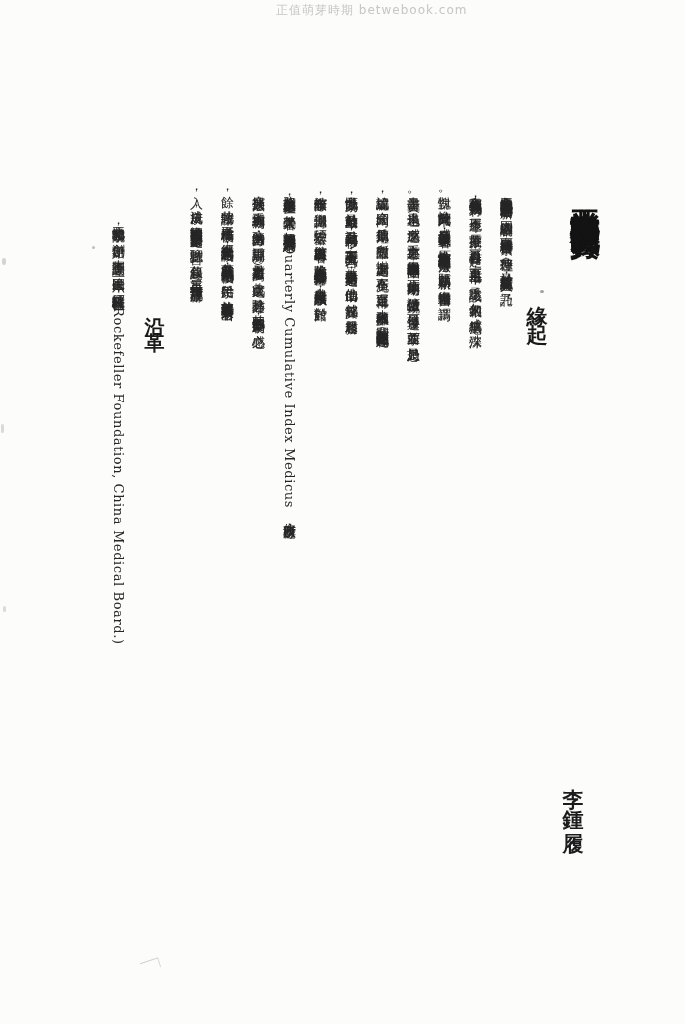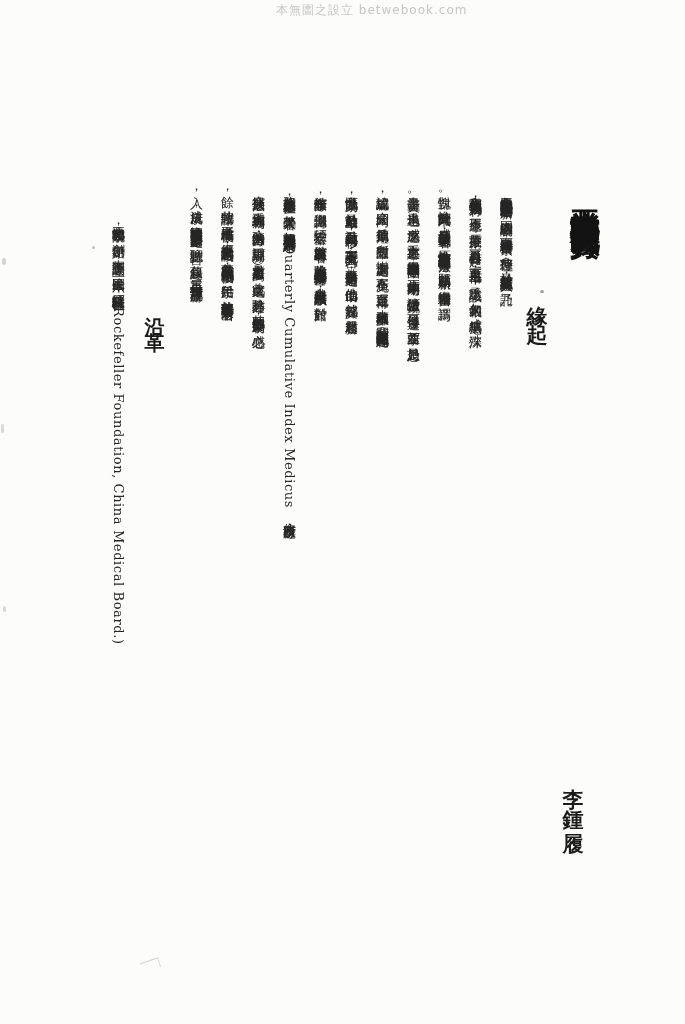--- a/index.html
+++ b/index.html
@@ -66,21 +66,21 @@
     position:absolute;left:141px;top:960px;width:18px;height:9px;
     border-top:1px solid #b5b5b5;border-right:1px solid #c2c2c2;
     transform:rotate(-18deg);opacity:.6;
   }
 </style>
 </head>
 <body>
 
 <div class="page">
 
-  <div class="watermark">本無圕之設立 betwebook.com</div>
+  <div class="watermark">正值萌芽時期 betwebook.com</div>
 
   <div class="doc-title vtext">北平協和醫學院圕館况實錄</div>
 
   <div class="doc-author vtext">李鍾履</div>
 
   <div class="h-preface sec-heading vtext">緣起</div>
 
   <div class="colblock b-preface">
     <div class="tcol">客冬北平協和醫學院圕編目部長章君新民，因病給假調養，而待編圖書日積月纍，愈待整理，於是該館主任戴志騫夫人，乃託</div>
     <div class="tcol">袁守和先生代爲物色替代人材，履也不才，辱蒙推薦，計自今春二月一日起，迄至七月三十一日，承乏該職，匆匆半載，成績毫無，殊深</div>

